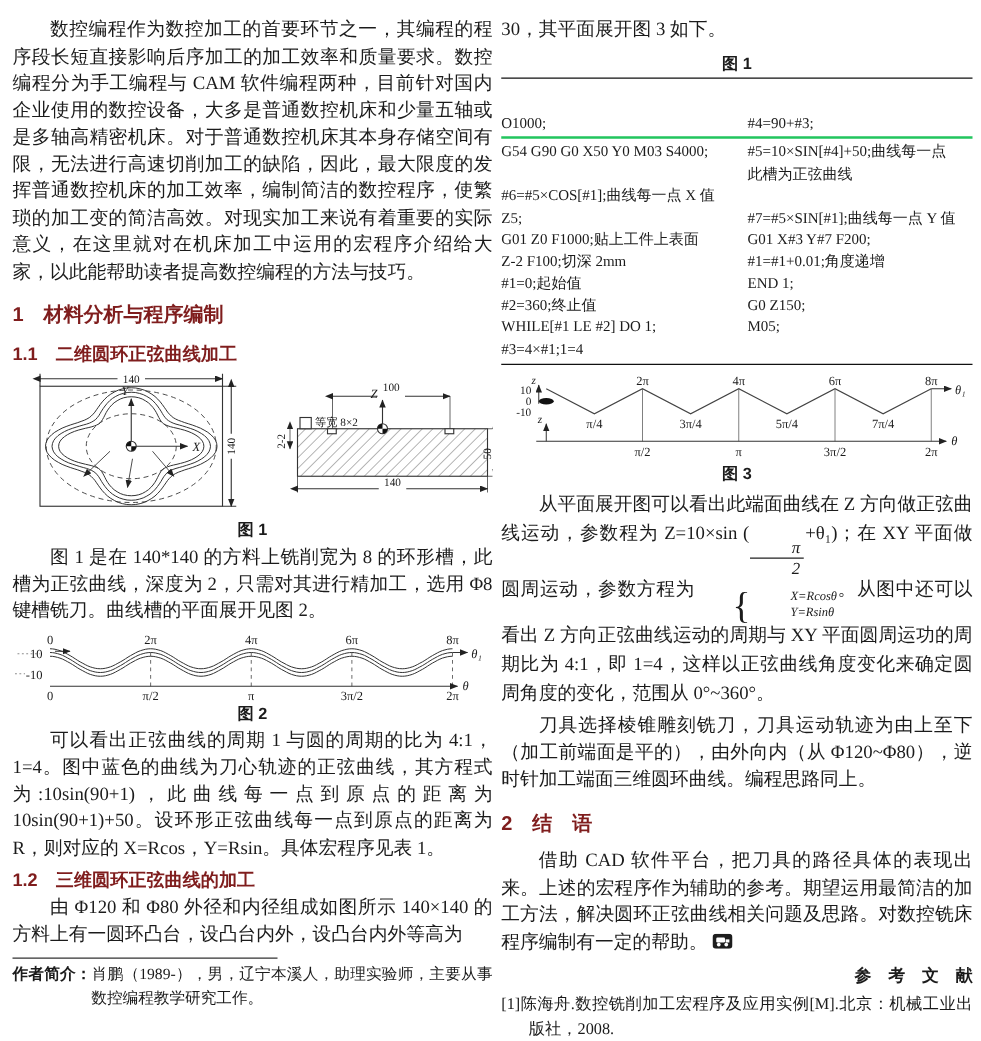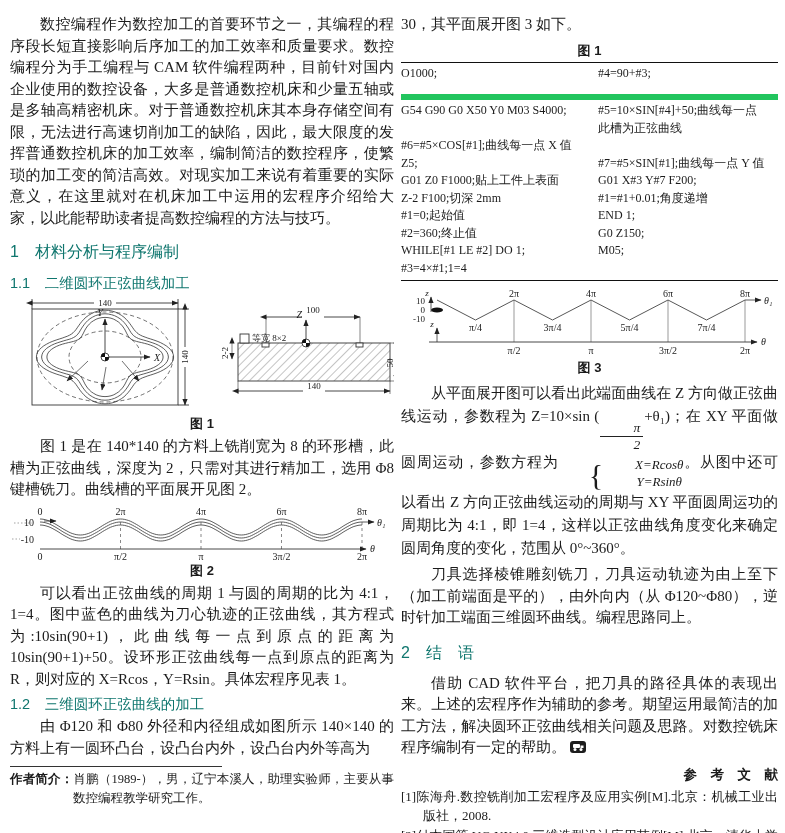--- a/index.html
+++ b/index.html
@@ -3,44 +3,44 @@
 <meta charset="utf-8">
 <style>
   html,body{margin:0;padding:0;}
   body{width:785px;height:833px;background:#ffffff;color:#1b1b1b;position:relative;
        font-family:"Liberation Serif","DejaVu Serif",serif;overflow:hidden;}
   .col{position:absolute;top:14px;}
   .col-left{left:10px;width:384px;}
   .col-right{left:401px;width:377px;}
   p{margin:0;font-size:15px;line-height:21.5px;text-align:justify;}
   .indent{text-indent:2em;}
-  .h-sans{font-family:"Liberation Sans","DejaVu Sans",sans-serif;font-weight:normal;color:#0f766e;}
+  .h-sans{font-family:"Liberation Sans","DejaVu Sans",sans-serif;font-weight:bold;color:#7f1d1d;}
   .h1{font-size:16px;margin:13px 0 0 0;}
   .h2{font-size:14.5px;margin:11px 0 4px 0;}
   .fig{display:block;margin:2px auto 0 auto;}
   .caption{text-align:center;font-family:"Liberation Sans","DejaVu Sans",sans-serif;
            font-weight:bold;font-size:13px;margin:0 0 3px 0;}
   .foot-rule{border:0;border-top:1px solid #333;width:212px;margin:7px 0 3px 0;}
   .footnote{font-size:12.5px;line-height:19px;padding-left:63px;text-indent:-63px;text-align:justify;}
   .footnote b{font-family:"Liberation Sans","DejaVu Sans",sans-serif;}
   
   .tbl{border-top:1.6px solid #111;border-bottom:1.6px solid #111;padding:2px 0 3px 0;margin-top:2px;}
   .trow{display:grid;grid-template-columns:197px 1fr;}
   .tcell{font-size:12px;line-height:17.5px;white-space:nowrap;}
-  .trow.rule{border-bottom:6px solid #22c55e;padding-bottom:12px;margin-bottom:2px;}
+  .trow.rule{border-bottom:2px solid #22c55e;padding-bottom:2px;margin-bottom:2px;margin-top:25px;}
   .tbl-caption{margin-top:6px;margin-bottom:0;}
   
   .pformula{line-height:23px;}
   .frac{display:inline-flex;flex-direction:column;vertical-align:-0.85em;text-align:center;
         line-height:1;font-style:italic;margin:0 1px;font-size:13.5px;}
   .frac .den{border-top:1px solid #222;padding:1px 3px 0 3px;}
   .frac .num{padding:0 3px 1px 3px;}
   .cases{display:inline-flex;align-items:center;vertical-align:-1.15em;}
   .cases .brace{font-size:30px;font-weight:normal;line-height:0.9;margin-right:2px;}
-  .cases .stack{display:inline-flex;flex-direction:column;font-style:italic;font-size:13px;line-height:1.3;align-items:center;}
+  .cases .stack{display:inline-flex;flex-direction:column;font-style:italic;font-size:10px;line-height:1.3;}
   .ref-title{text-align:right;font-family:"Liberation Sans","DejaVu Sans",sans-serif;
              font-weight:bold;font-size:13.5px;margin:7px 0 3px 0;}
   .ref{font-size:13px;line-height:19.5px;padding-left:1.7em;text-indent:-1.7em;text-align:justify;}
   .end-icon{display:inline-block;vertical-align:-1px;margin-left:4px;}
   
   svg text{font-family:"Liberation Serif","DejaVu Serif",serif;fill:#1b1b1b;}
   .ft{font-size:10px;}
   .fs{font-size:9px;}
   .fi{font-style:italic;}
 </style>

